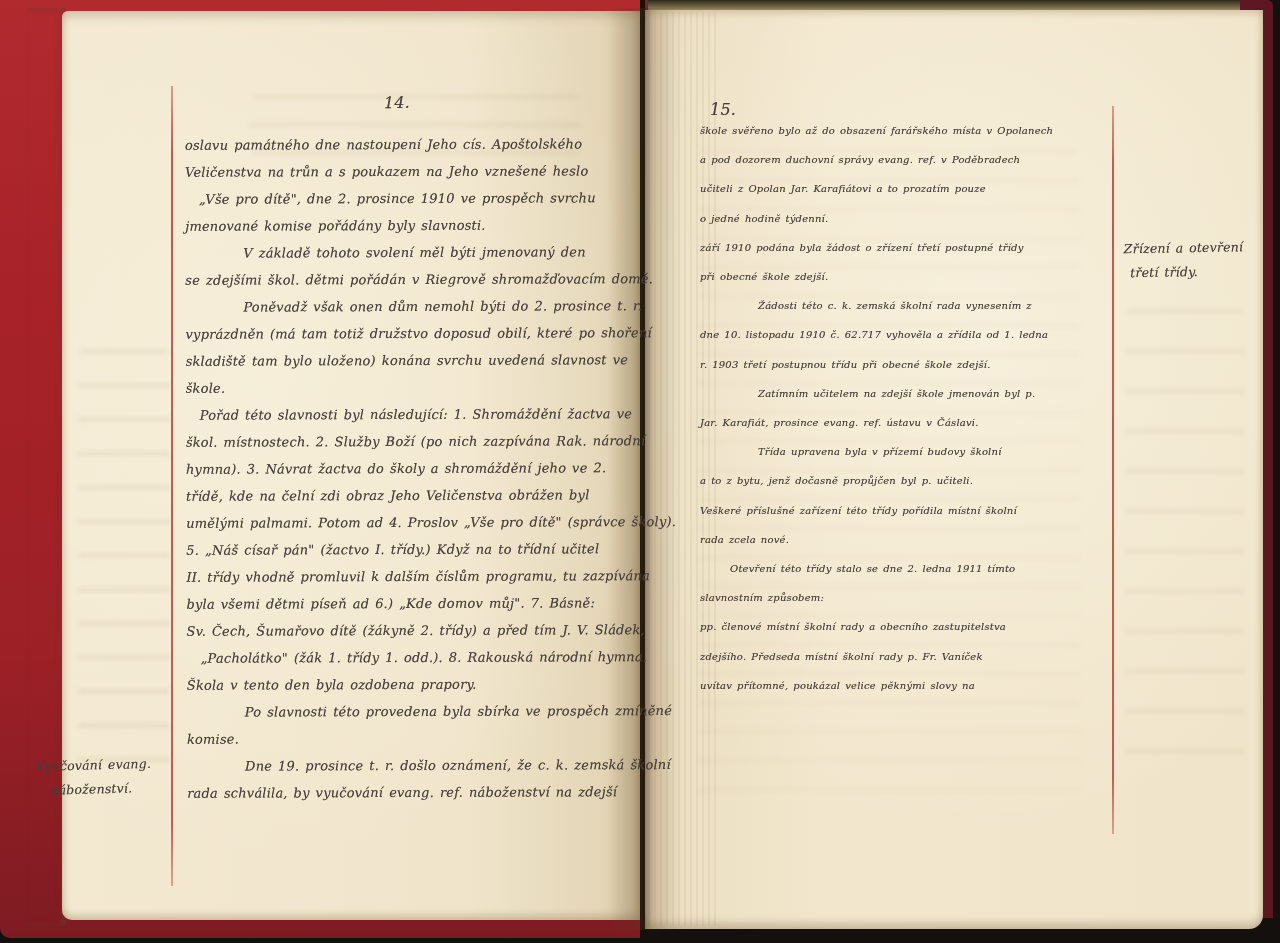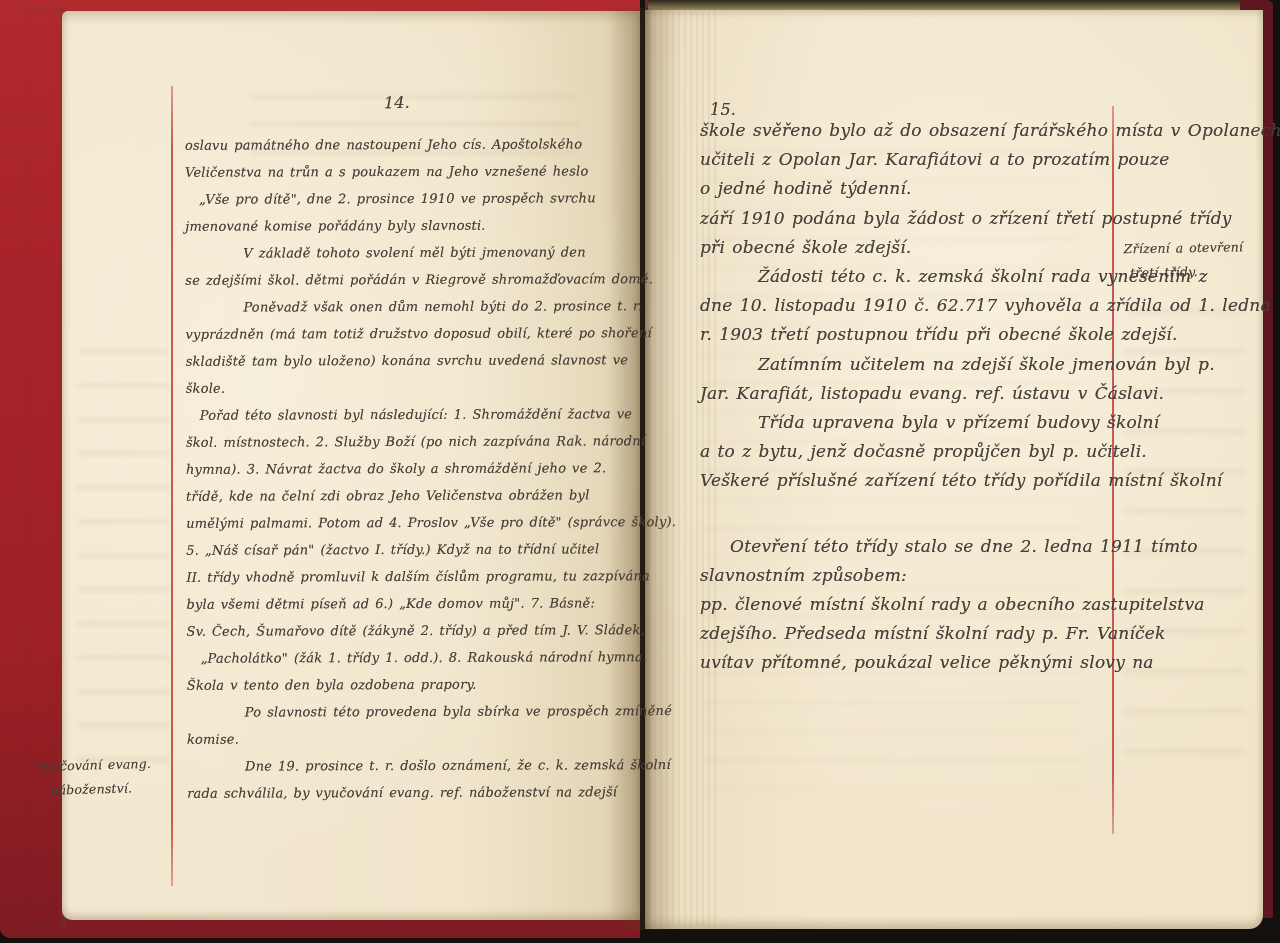--- a/index.html
+++ b/index.html
@@ -81,23 +81,23 @@
     letter-spacing:.2px;word-spacing:1.6px;
     white-space:nowrap;
     text-shadow:0 0 .5px rgba(71,63,56,.55);
   }
   .pagenum{position:absolute;font-size:16px;}
   .pagenum-left{left:348px;top:93px;transform:rotate(-1deg);margin-left:36px;}
   .pagenum-right{left:710px;top:68px;margin-top:32px;}
 
   .textcol{position:absolute;}
   .textcol-left{left:186px;top:131px;width:436px;font-size:13px;line-height:27px;transform:rotate(-.2deg);}
-  .textcol-right{left:700px;top:116px;width:416px;font-size:17px;line-height:29.2px;}
+  .textcol-right{left:700px;top:116px;width:416px;font-size:10px;line-height:29.2px;}
   .in-lg{padding-left:58px;}
-  .in-md{padding-left:30px;margin-top:36px;}
+  .in-md{padding-left:30px;}
   .in-sm{padding-left:14px;}
 
   .note{position:absolute;font-size:12.5px;line-height:24px;}
   .note-left{left:36px;top:753px;width:150px;transform:rotate(-1.5deg);}
   .note-left .l2{padding-left:14px;}
   .note-right{left:1124px;top:236px;width:150px;transform:rotate(-1deg);}
   .note-right .l2{padding-left:6px;}
 
   
   .ghost{position:absolute;border-radius:6px;filter:blur(2.5px);pointer-events:none;}
@@ -159,32 +159,34 @@
     <div class="hw in-sm">„Pacholátko" (žák 1. třídy 1. odd.). 8. Rakouská národní hymna.</div>
     <div class="hw">Škola v tento den byla ozdobena prapory.</div>
     <div class="hw in-lg">Po slavnosti této provedena byla sbírka ve prospěch zmíněné</div>
     <div class="hw">komise.</div>
     <div class="hw in-lg">Dne 19. prosince t. r. došlo oznámení, že c. k. zemská školní</div>
     <div class="hw">rada schválila, by vyučování evang. ref. náboženství na zdejší</div>
   </div>
 
   <div class="textcol textcol-right">
     <div class="hw">škole svěřeno bylo až do obsazení farářského místa v Opolanech</div>
+    <div class="hw">a pod dozorem duchovní správy evang. ref. v Poděbradech</div>
     <div class="hw">učiteli z Opolan Jar. Karafiátovi a to prozatím pouze</div>
     <div class="hw">o jedné hodině týdenní.</div>
     <div class="hw">září 1910 podána byla žádost o zřízení třetí postupné třídy</div>
     <div class="hw">při obecné škole zdejší.</div>
     <div class="hw in-lg">Žádosti této c. k. zemská školní rada vynesením z</div>
     <div class="hw">dne 10. listopadu 1910 č. 62.717 vyhověla a zřídila od 1. ledna</div>
     <div class="hw">r. 1903 třetí postupnou třídu při obecné škole zdejší.</div>
     <div class="hw in-lg">Zatímním učitelem na zdejší škole jmenován byl p.</div>
-    <div class="hw">Jar. Karafiát, listopadu evang. ref. ústavu v Čáslavi.</div>
+    <div class="hw">Jar. Karafiát, prosince evang. ref. ústavu v Čáslavi.</div>
     <div class="hw in-lg">Třída upravena byla v přízemí budovy školní</div>
     <div class="hw">a to z bytu, jenž dočasně propůjčen byl p. učiteli.</div>
     <div class="hw">Veškeré příslušné zařízení této třídy pořídila místní školní</div>
+    <div class="hw">rada zcela nové.</div>
     <div class="hw in-md">Otevření této třídy stalo se dne 2. ledna 1911 tímto</div>
     <div class="hw">slavnostním způsobem:</div>
     <div class="hw">pp. členové místní školní rady a obecního zastupitelstva</div>
     <div class="hw">zdejšího. Předseda místní školní rady p. Fr. Vaníček</div>
     <div class="hw">uvítav přítomné, poukázal velice pěknými slovy na</div>
   </div>
 
   <div class="hw note note-left">
     <div class="l1">Vyučování evang.</div>
     <div class="l2">náboženství.</div>

